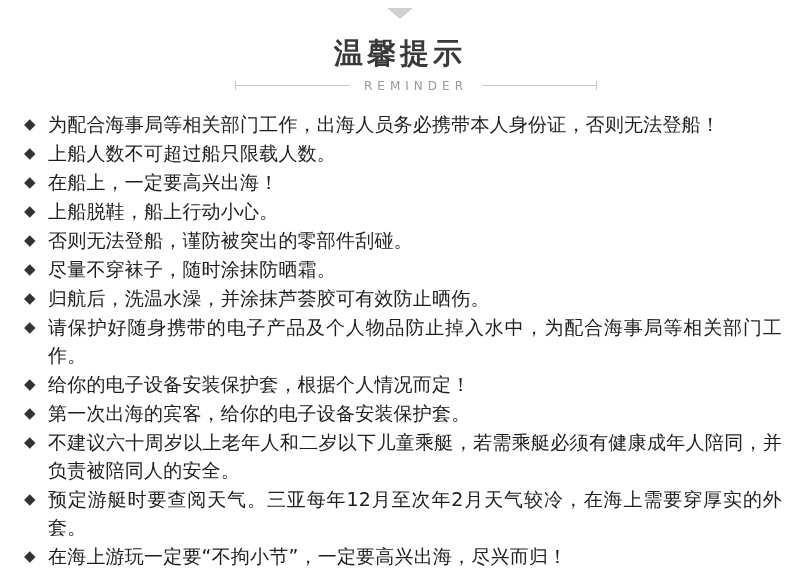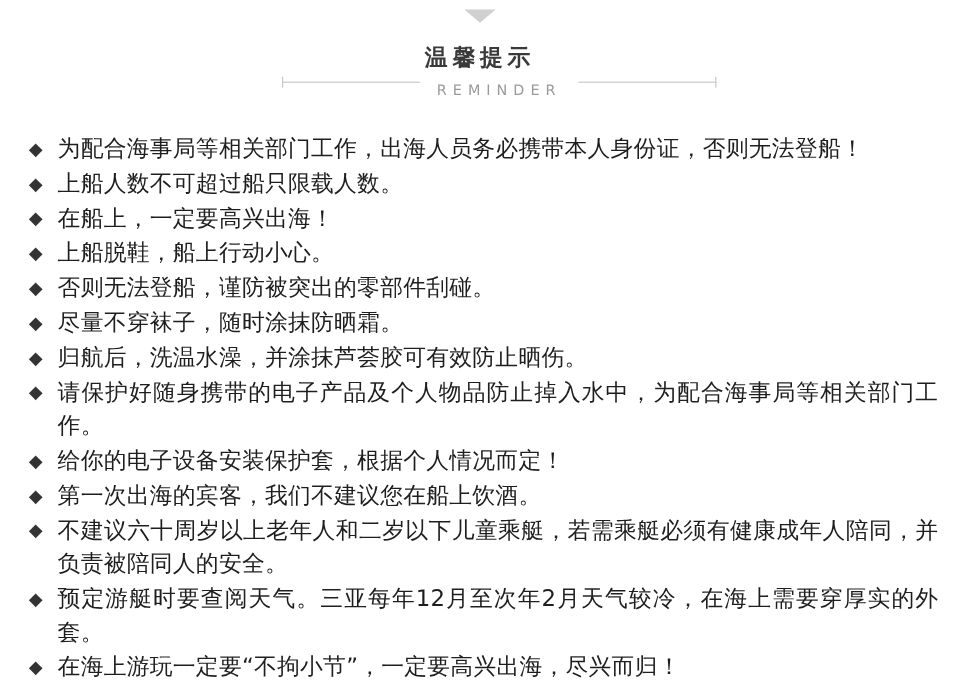--- a/index.html
+++ b/index.html
@@ -34,32 +34,32 @@
 
   
   .header {
     position: absolute;
     top: 38px;
     left: 0;
     width: 100%;
     text-align: center;
   }
   .header-title {
-    font-size: 19px;
+    font-size: 29px;
     font-weight: bold;
     color: #3a3a3a;
     letter-spacing: 4px;
     line-height: 1.1;
     font-family: "DejaVu Sans", "Liberation Sans", sans-serif;
   }
   .header-sub-wrap {
     position: relative;
     margin-top: 9px;
     display: flex;
-    align-items: flex-start;
+    align-items: center;
     justify-content: center;
     gap: 0px;
     padding-left: 32px;
   }
   .rule {
     width: 115px;
     height: 1px;
     background: #c9c9c9;
     position: relative;
   }
@@ -160,21 +160,21 @@
       <div class="item">
         <span class="bullet">◆</span>
         <span class="item-text">请保护好随身携带的电子产品及个人物品防止掉入水中，为配合海事局等相关部门工作。</span>
       </div>
       <div class="item">
         <span class="bullet">◆</span>
         <span class="item-text">给你的电子设备安装保护套，根据个人情况而定！</span>
       </div>
       <div class="item">
         <span class="bullet">◆</span>
-        <span class="item-text">第一次出海的宾客，我们不建议您在船上饮酒。</span>
+        <span class="item-text">第一次出海的宾客，给你的电子设备安装保护套。</span>
       </div>
       <div class="item">
         <span class="bullet">◆</span>
         <span class="item-text">不建议六十周岁以上老年人和二岁以下儿童乘艇，若需乘艇必须有健康成年人陪同，并负责被陪同人的安全。</span>
       </div>
       <div class="item">
         <span class="bullet">◆</span>
         <span class="item-text">预定游艇时要查阅天气。三亚每年12月至次年2月天气较冷，在海上需要穿厚实的外套。</span>
       </div>
       <div class="item">

